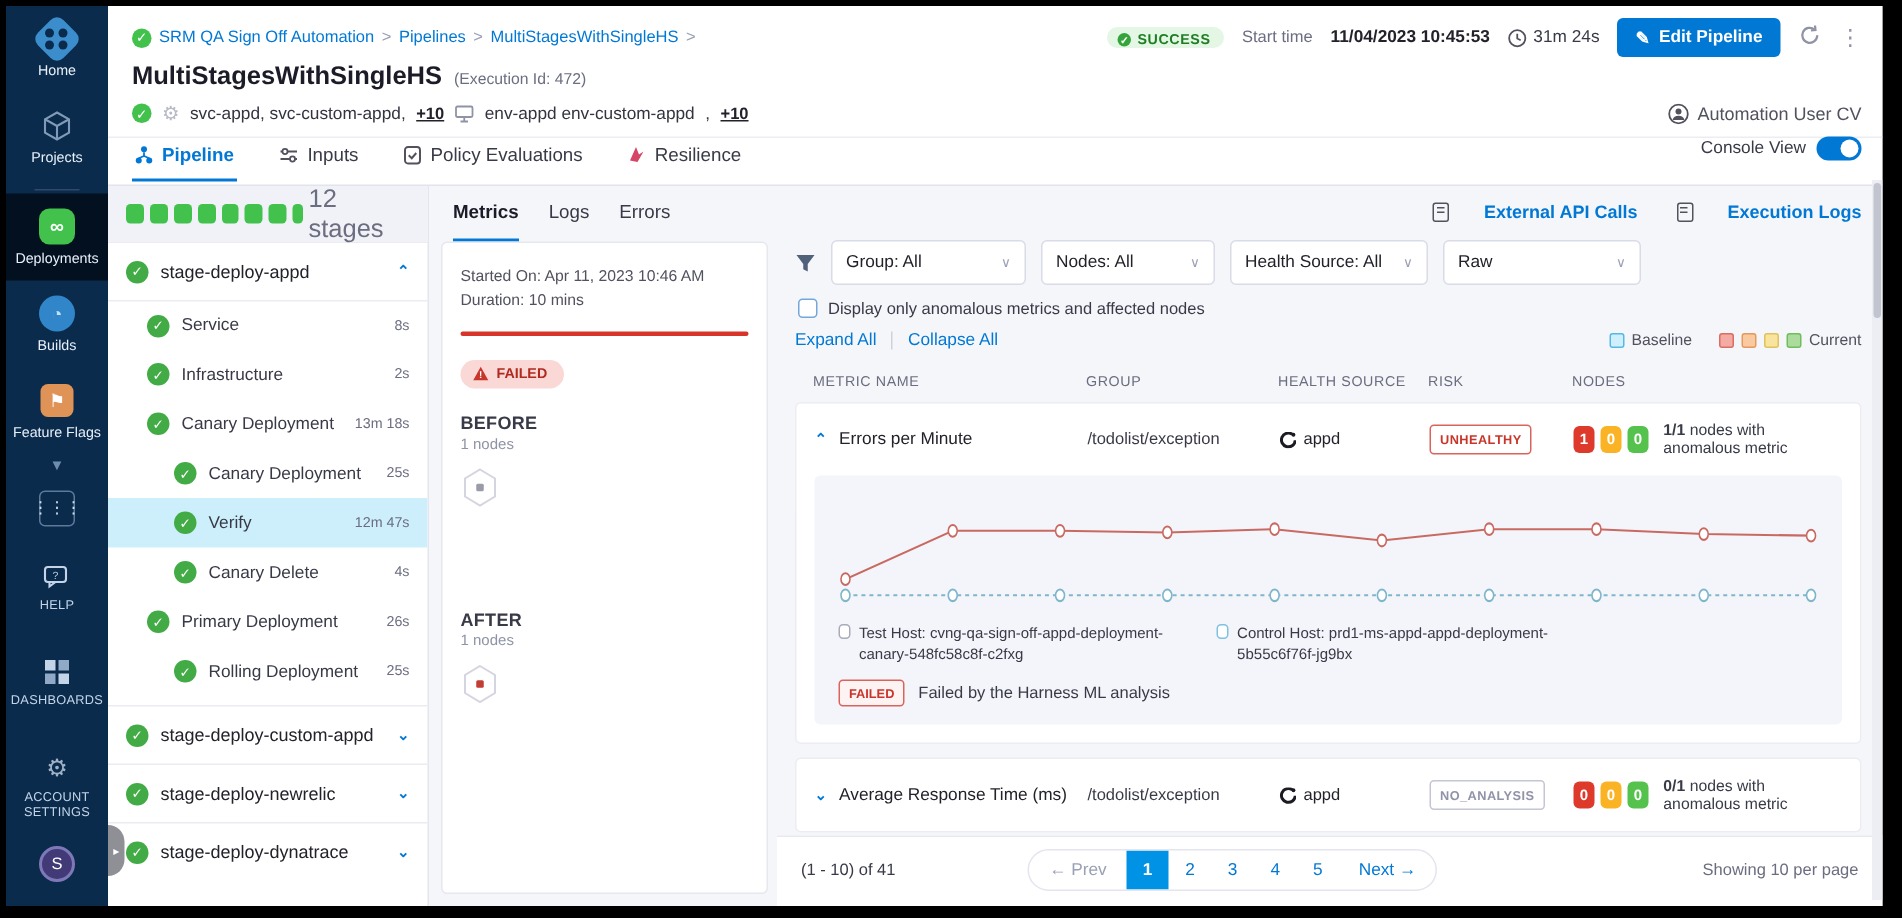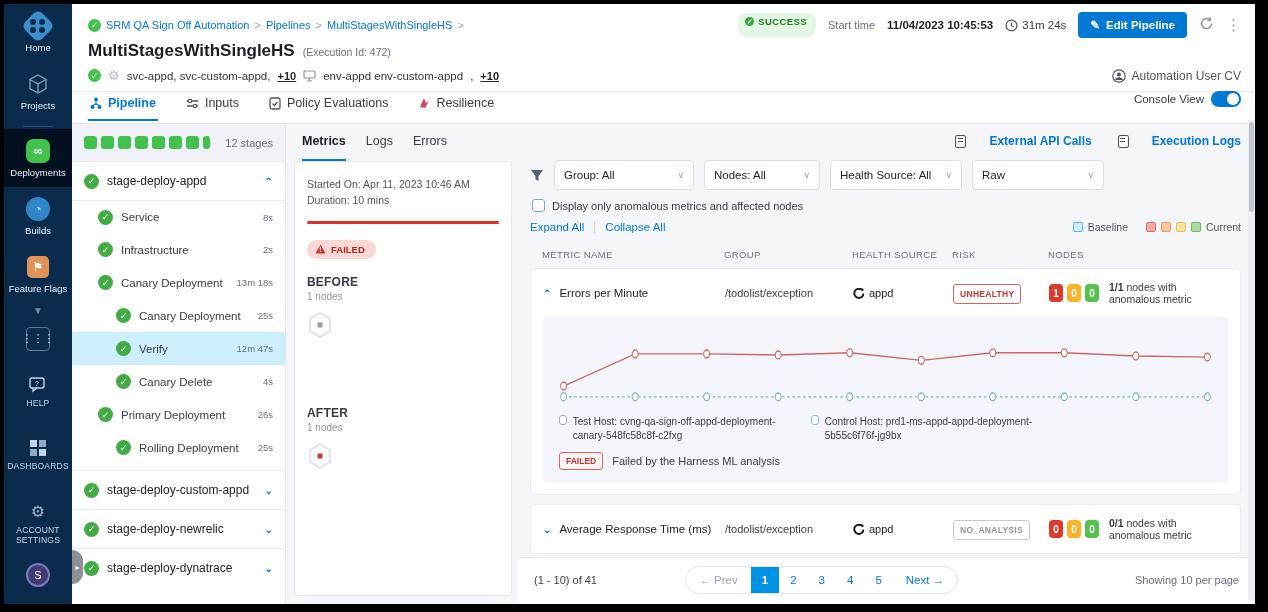--- a/index.html
+++ b/index.html
@@ -27,21 +27,21 @@
 
   
   .maincol { flex:1; display:flex; flex-direction:column; min-width:0; position:relative; }
 
   .pgheader { padding:8px 14px 0 16px; background:#fff; }
   .hrow1 { display:flex; align-items:center; }
   .crumbs { display:flex; align-items:center; gap:5px; font-size:11px; color:#0278d5; }
   .crumbs .sep { color:#9aa0b5; }
   .minilogo { width:13px; height:13px; border-radius:50%; background:#42c24d; color:#fff; font-size:9px; display:inline-flex; align-items:center; justify-content:center; }
   .hright { margin-left:auto; display:flex; align-items:center; gap:12px; }
-  .badge-success { background:#e3f7e4; color:#1e7d23; font-size:9.5px; font-weight:bold; letter-spacing:.4px; padding:3px 9px 10px 7px; border-radius:9px; display:flex; align-items:center; gap:4px; }
+  .badge-success { background:#e3f7e4; color:#1e7d23; font-size:9.5px; font-weight:bold; letter-spacing:.4px; padding:3px 9px 0 7px; border-radius:9px; display:flex; align-items:center; gap:4px; }
   .badge-success .dot { width:9px; height:9px; background:#35a53b; border-radius:50%; color:#fff; font-size:7px; display:flex; align-items:center; justify-content:center; }
   .stlbl { font-size:11px; color:#6b6d80; }
   .stval { font-size:11.5px; color:#22222a; font-weight:bold; }
   .durwrap { display:flex; align-items:center; gap:4px; font-size:11.5px; color:#383a47; }
   .btn-edit { background:#0278d5; color:#fff; border:none; border-radius:4px; font-size:11.5px; font-weight:bold; padding:6px 12px; display:flex; align-items:center; gap:6px; cursor:pointer; }
   .ghosticon { color:#8f93a5; font-size:15px; cursor:pointer; background:none; border:none; }
   .hrow2 { display:flex; align-items:baseline; gap:8px; margin-top:3px; }
   .ptitle { font-size:17px; font-weight:bold; color:#1c1c28; }
   .pexec { font-size:10.5px; color:#6b6d80; }
   .hrow3 { display:flex; align-items:center; gap:7px; margin-top:7px; padding-bottom:8px; font-size:11.5px; color:#33343f; }
@@ -57,21 +57,21 @@
   .toggle .knob { position:absolute; right:2px; top:2px; width:12px; height:12px; background:#fff; border-radius:50%; }
 
   
   .content { flex:1; display:flex; min-height:0; background:#f5f6fa; }
 
   
   .stagepanel { width:214px; background:#fff; border-right:1px solid #e4e5ee; flex-shrink:0; overflow:hidden; }
   .stagehdr { height:37px; background:#f1f2f7; display:flex; align-items:center; padding:0 12px; gap:2px; }
   .sq { width:13px; height:13px; border-radius:3px; background:#42c24d; margin-right:2px; }
   .sq.half { width:7px; }
-  .stagecount { margin-left:auto; font-size:11px; color:#6b6d80; }
+  .stagecount { margin-left:auto; font-size:17px; color:#6b6d80; }
   .stgrow { display:flex; align-items:center; gap:8px; padding:0 12px; height:39px; border-top:1px solid #ebecf2; cursor:pointer; }
   .steprow { display:flex; align-items:center; gap:8px; padding:0 12px; height:33px; cursor:pointer; }
   .steprow.ind1 { padding-left:26px; }
   .steprow.ind2 { padding-left:44px; }
   .steprow.sel { background:#cdeffc; }
   .stgname { font-size:12px; color:#22222a; }
   .stepname { font-size:11.5px; color:#383a47; }
   .stime { margin-left:auto; font-size:9.5px; color:#6b6d80; }
   .gcheck { width:15px; height:15px; min-width:15px; background:#42ab45; border-radius:50%; color:#fff; font-size:9px; display:flex; align-items:center; justify-content:center; }
   .chev { margin-left:auto; color:#0278d5; font-size:10px; font-weight:bold; }
@@ -450,21 +450,21 @@
             </span>
           <span class="rlink">
               <span class="docicn"></span>
               <span>Execution Logs</span>
             </span>
         </div>
         <div class="filterrow">
           <svg width="14" height="13" viewBox="0 0 14 13">
               <path d="M1 1 H13 L8.5 7 V12 L5.5 10.5 V7 Z" fill="#51617a"></path>
             </svg>
-          <div class="dd" style="width:140px">
+          <div class="dd" style="width:130px">
               <span>Group: All</span>
               <span class="ddchev">∨</span>
             </div>
           <div class="dd" style="width:116px">
               <span>Nodes: All</span>
               <span class="ddchev">∨</span>
             </div>
           <div class="dd" style="width:132px">
               <span>Health Source: All</span>
               <span class="ddchev">∨</span>

